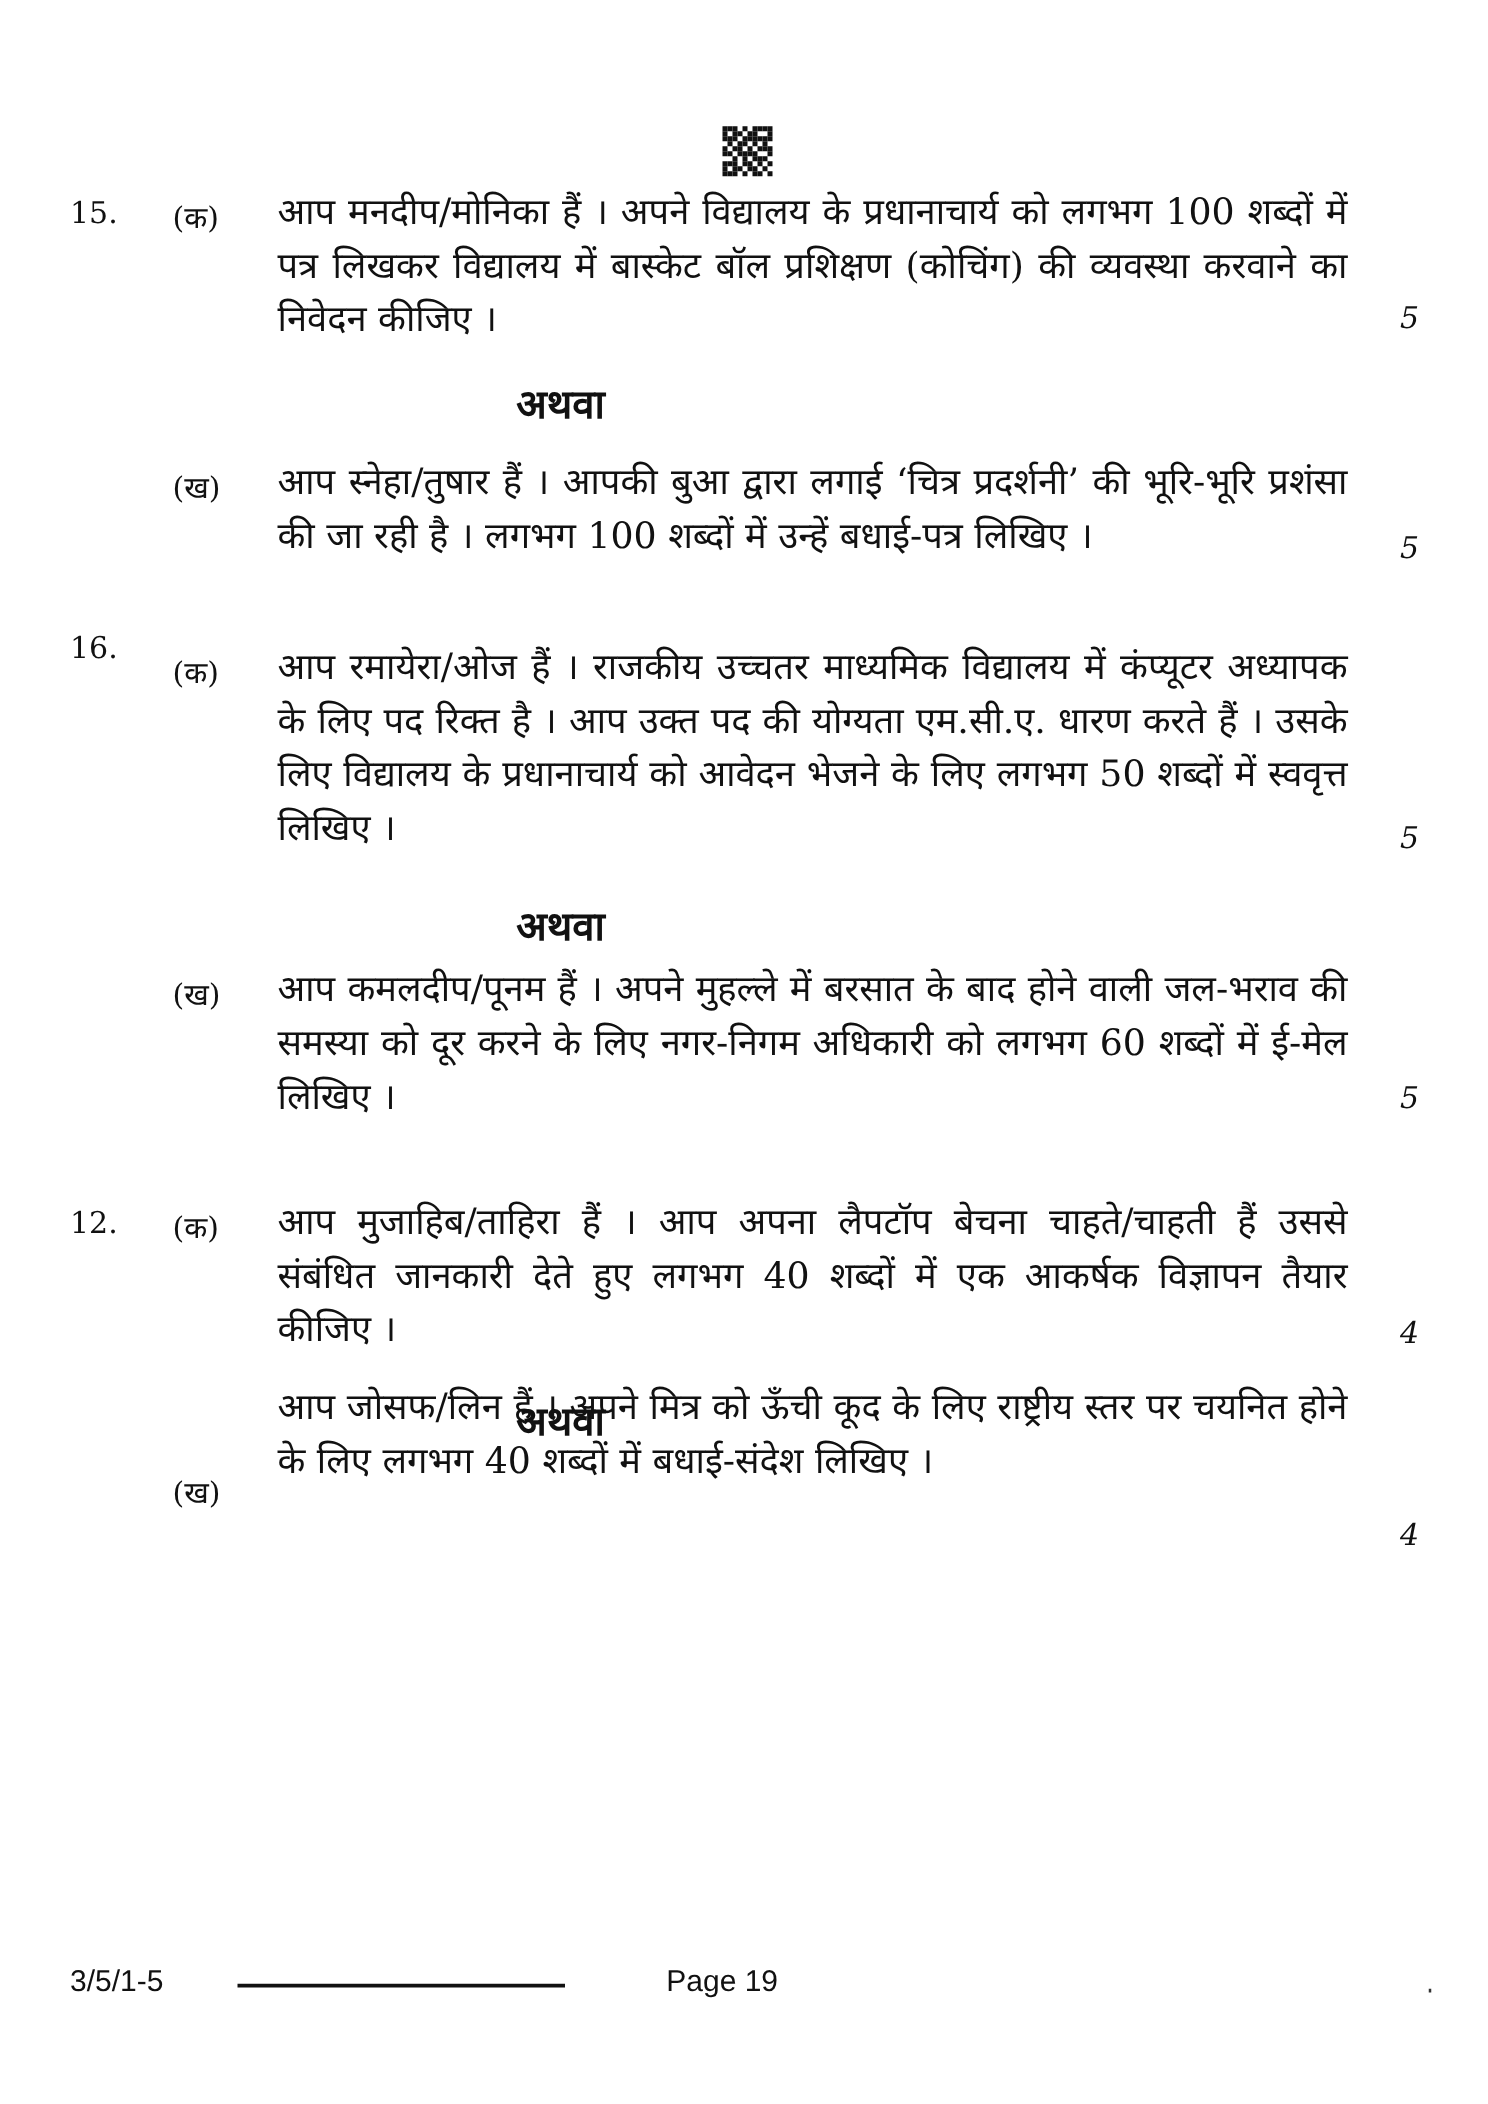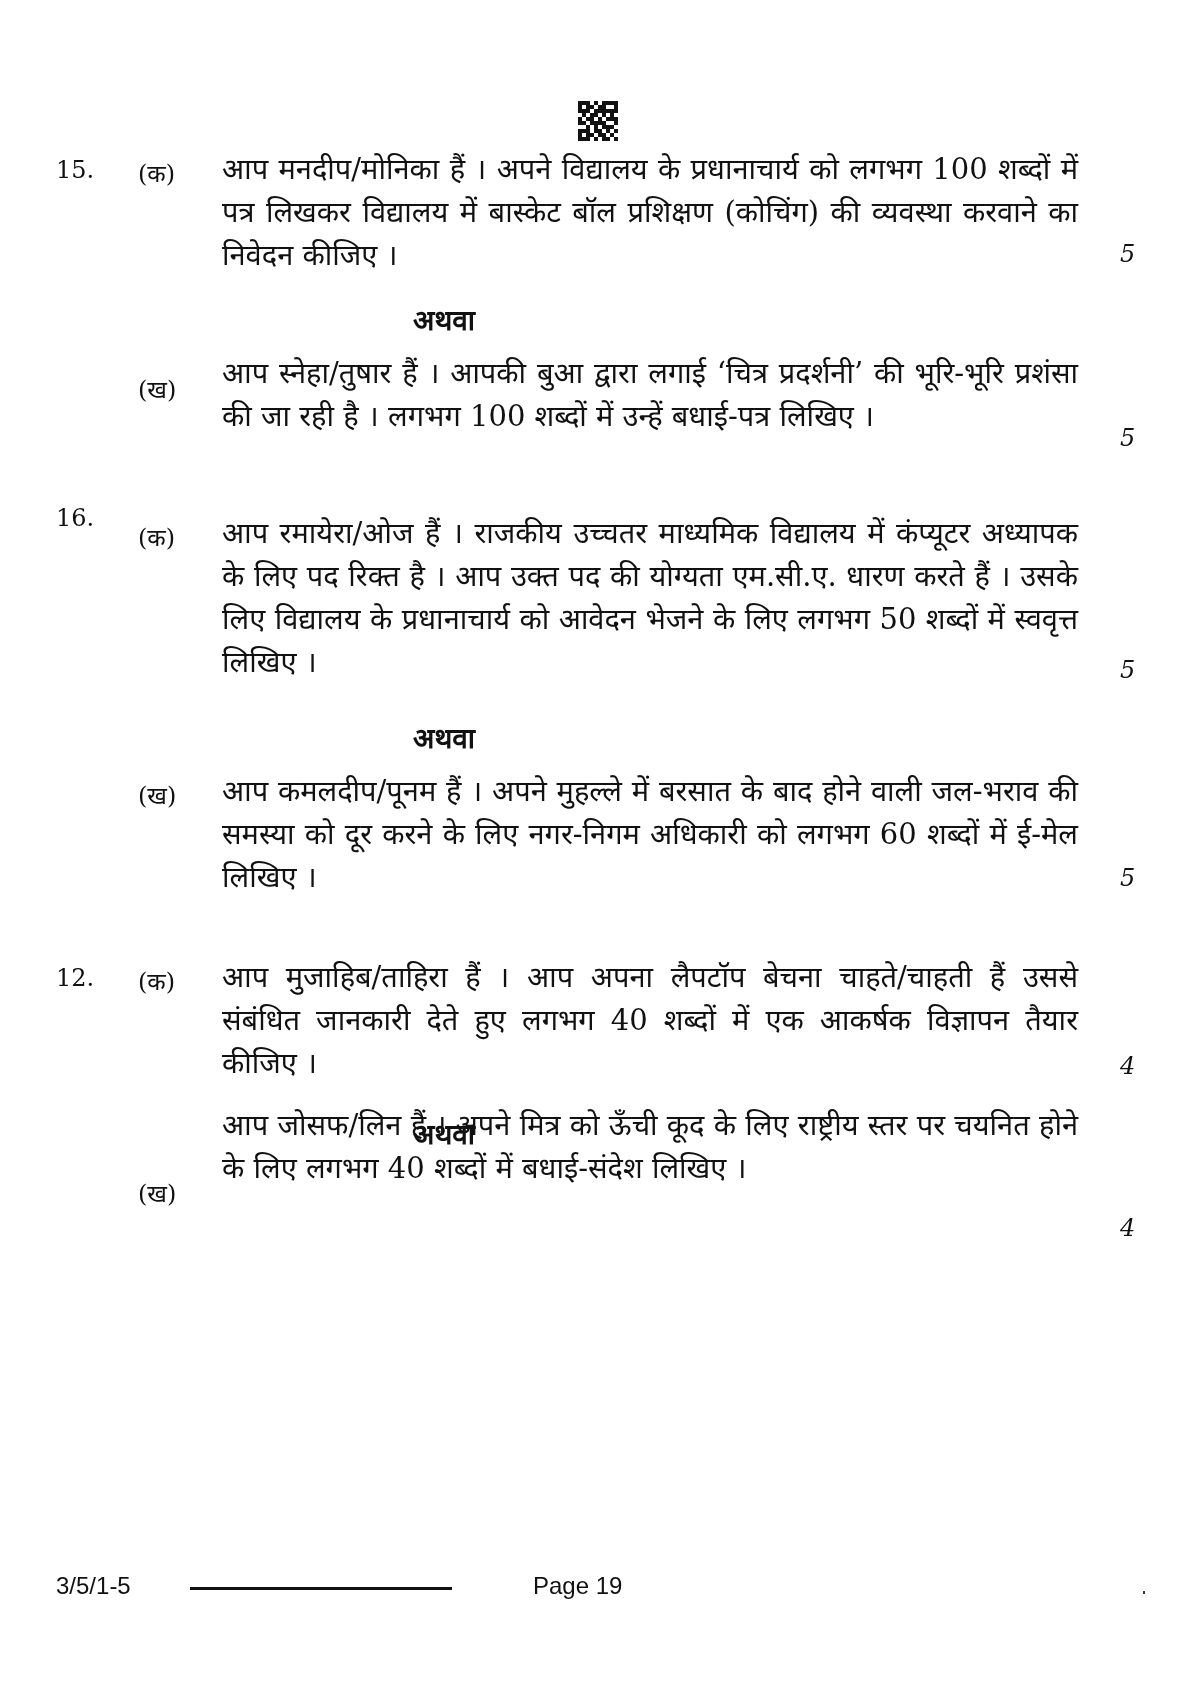--- a/index.html
+++ b/index.html
@@ -14,21 +14,21 @@
     .qr span { width: 4px; height: 4px; }
     .qr .b { background: #111; }
     .q { position: absolute; left: 0; width: 1190px; }
     .qnum { position: absolute; left: 56px; font-weight: normal; font-size: 24px; }
     .part { position: absolute; left: 138px; font-size: 24px; }
     .text {
       position: absolute; left: 222px; width: 856px; font-size: 29px;
       line-height: 43px; text-align: justify; text-align-last: left;
     }
     .marks { position: absolute; left: 1120px; font-style: italic; font-size: 24px; font-family: "DejaVu Serif", serif; }
-    .or { position: absolute; left: 413px; font-weight: bold; font-size: 28px; }
+    .or { position: absolute; left: 413px; font-weight: bold; font-size: 32px; }
     .footer { position: absolute; top: 1572px; font-family: "Liberation Sans", sans-serif; font-size: 24px; text-align: center; }
     .footer-line { position: absolute; left: 190px; top: 1587px; width: 262px; height: 3px; background: #111; }
     .dot { position: absolute; left: 1143px; top: 1591px; width: 2px; height: 3px; background: #333; }
   </style>
 </head>
 <body>
 
 <div class="qr">
   <span class="b"></span>
     <span class="b"></span>
@@ -132,21 +132,21 @@
     <span class="b"></span>
 </div>
 
 <div class="q">
   <div class="qnum" style="top:156px">15.</div>
   <div class="part" style="top:156px">(क)</div>
   <div class="text" style="top:148px">आप मनदीप/मोनिका हैं । अपने विद्यालय के प्रधानाचार्य को लगभग 100 शब्दों में पत्र लिखकर विद्यालय में बास्केट बॉल प्रशिक्षण (कोचिंग) की व्यवस्था करवाने का निवेदन कीजिए ।</div>
   <div class="marks" style="top:240px">5</div>
   <div class="or" style="top:300px">अथवा</div>
   <div class="part" style="top:372px">(ख)</div>
-  <div class="text" style="top:352px">आप स्नेहा/तुषार हैं । आपकी बुआ द्वारा लगाई ‘चित्र प्रदर्शनी’ की भूरि-भूरि प्रशंसा की जा रही है । लगभग 100 शब्दों में उन्हें बधाई-पत्र लिखिए ।</div>
+  <div class="text" style="top:364px">आप स्नेहा/तुषार हैं । आपकी बुआ द्वारा लगाई ‘चित्र प्रदर्शनी’ की भूरि-भूरि प्रशंसा की जा रही है । लगभग 100 शब्दों में उन्हें बधाई-पत्र लिखिए ।</div>
   <div class="marks" style="top:424px">5</div>
 </div>
 
 <div class="q">
   <div class="qnum" style="top:504px">16.</div>
   <div class="part" style="top:520px">(क)</div>
   <div class="text" style="top:512px">आप रमायेरा/ओज हैं । राजकीय उच्चतर माध्यमिक विद्यालय में कंप्यूटर अध्यापक के लिए पद रिक्त है । आप उक्त पद की योग्यता एम.सी.ए. धारण करते हैं । उसके लिए विद्यालय के प्रधानाचार्य को आवेदन भेजने के लिए लगभग 50 शब्दों में स्ववृत्त लिखिए ।</div>
   <div class="marks" style="top:656px">5</div>
   <div class="or" style="top:718px">अथवा</div>
   <div class="part" style="top:778px">(ख)</div>

